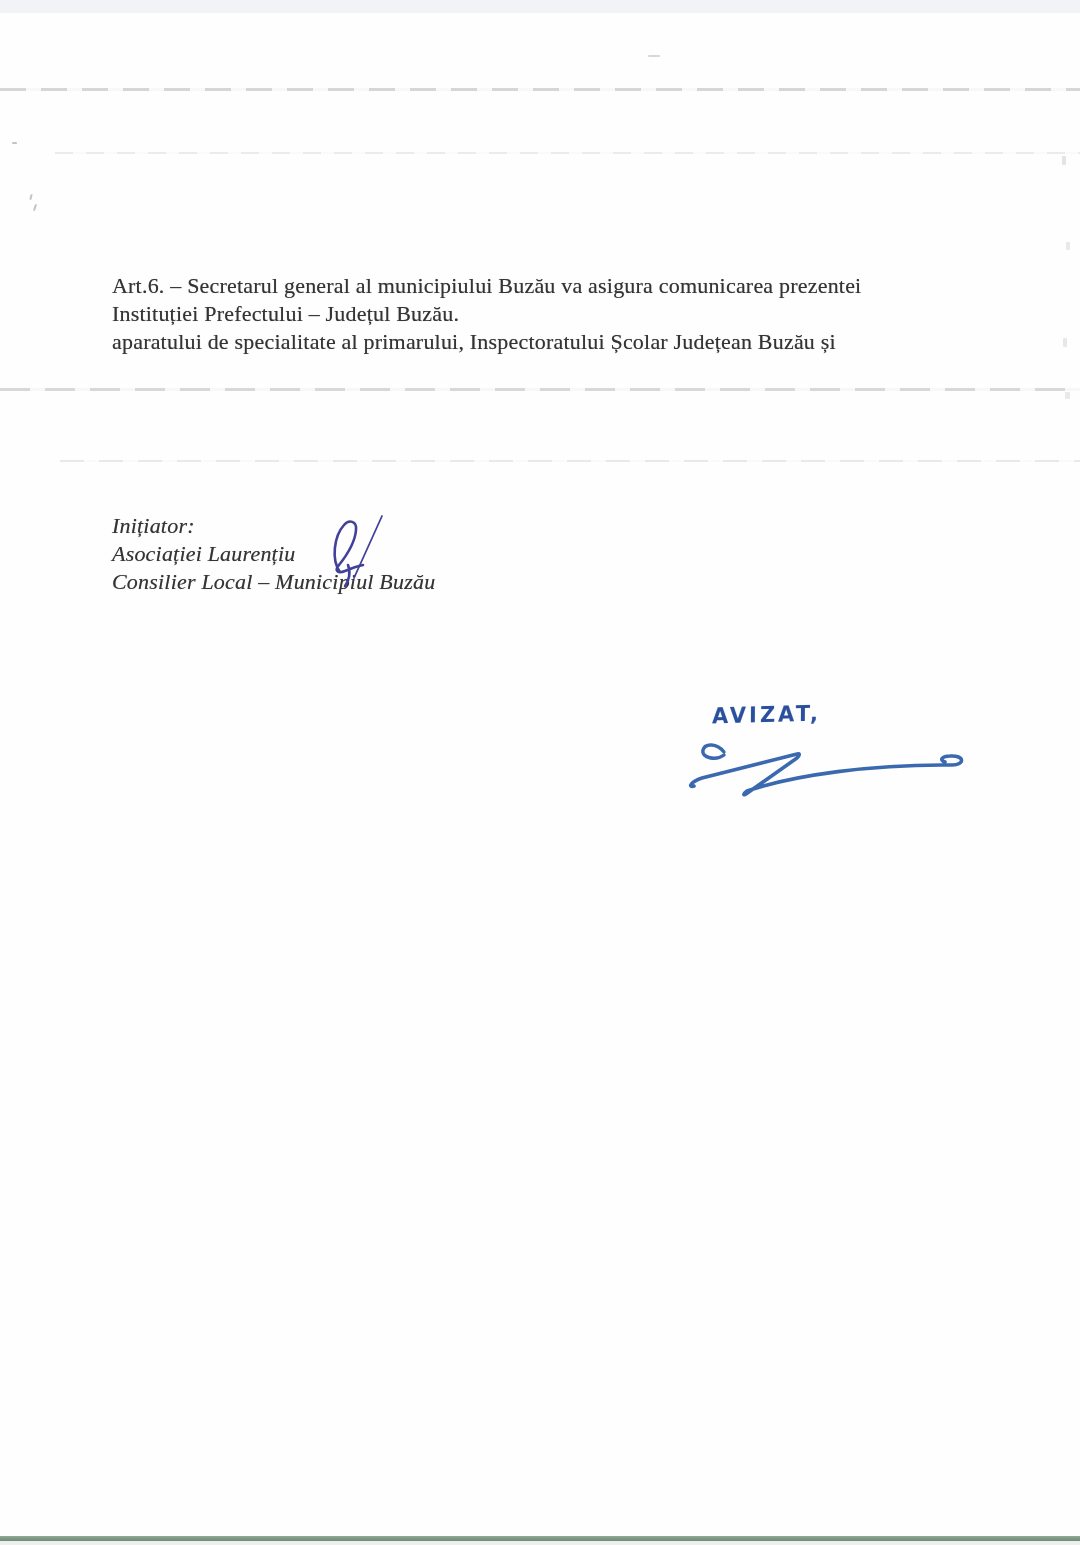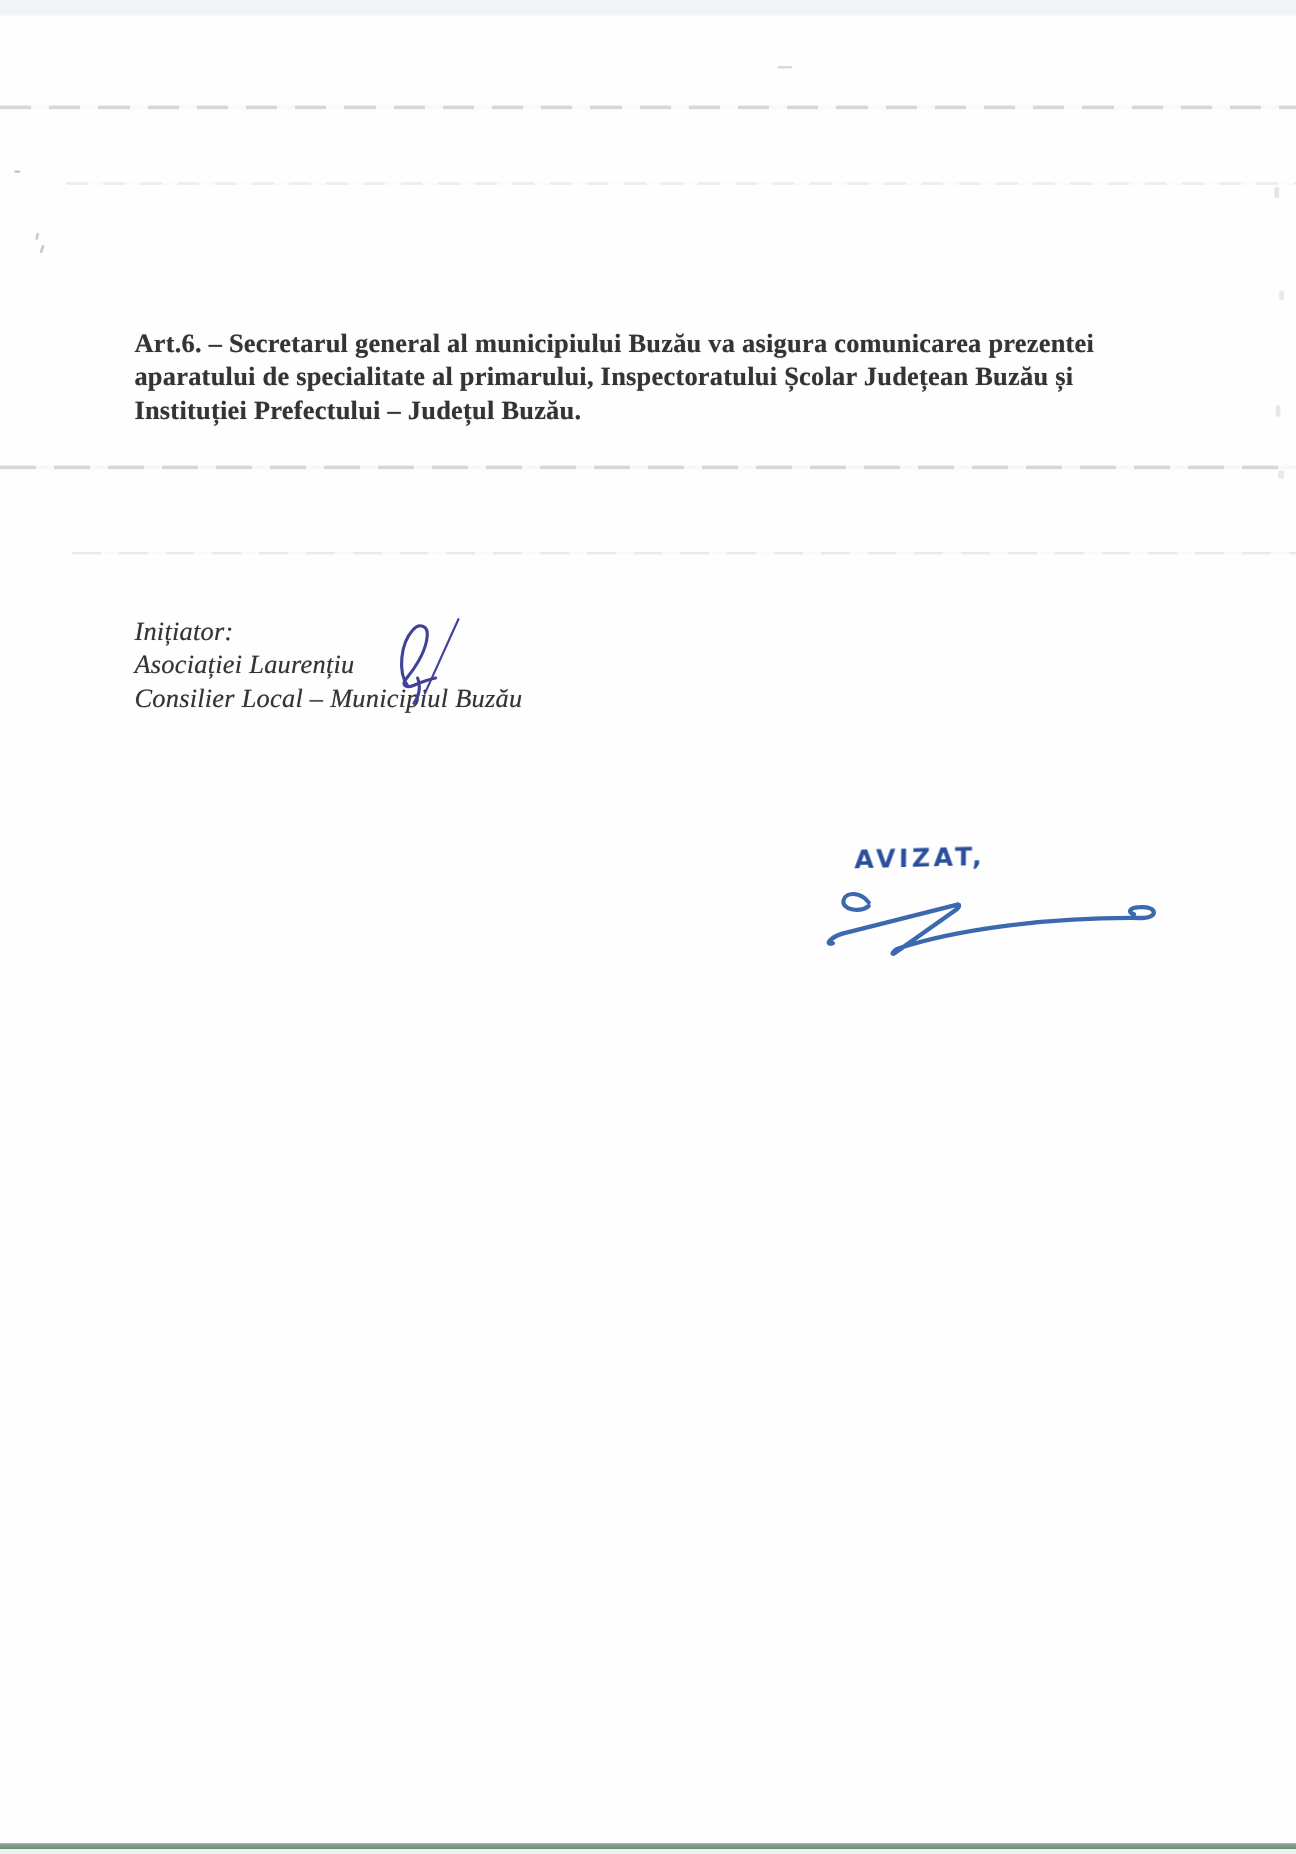--- a/index.html
+++ b/index.html
@@ -48,21 +48,21 @@
     position: absolute;
     left: 112px;
     top: 272px;
     width: 860px;
     font-size: 22px;
     line-height: 28px;
     color: #343434;
     letter-spacing: 0.2px;
     text-shadow: 0 0 0.7px rgba(52,52,52,0.55);
   }
-  .article .line { white-space: nowrap; font-weight: bold; }
+  .article .line { white-space: nowrap; }
   
   .initiator {
     position: absolute;
     left: 112px;
     top: 512px;
     font-size: 22px;
     line-height: 28px;
     color: #343434;
     letter-spacing: 0.2px;
     text-shadow: 0 0 0.7px rgba(52,52,52,0.55);
@@ -126,22 +126,22 @@
   <div class="speck" style="left:30px; top:194px; width:2px; height:6px; transform:rotate(14deg);"></div>
   <div class="speck" style="left:34px; top:204px; width:2px; height:7px; transform:rotate(18deg);"></div>
   <div class="speck" style="left:648px; top:55px; width:12px; height:2px; background:rgba(160,160,168,0.4);"></div>
   <div class="speck" style="left:1062px; top:156px; width:4px; height:9px; background:rgba(150,150,158,0.25);"></div>
   <div class="speck" style="left:1066px; top:242px; width:4px; height:8px; background:rgba(150,150,158,0.2);"></div>
   <div class="speck" style="left:1063px; top:338px; width:4px; height:9px; background:rgba(150,150,158,0.22);"></div>
   <div class="speck" style="left:1065px; top:392px; width:5px; height:7px; background:rgba(150,150,158,0.2);"></div>
 
   <div class="article">
     <div class="line">Art.6. – Secretarul general al municipiului Buzău va asigura comunicarea prezentei</div>
+    <div class="line">Instituției Prefectului – Județul Buzău.</div>
     <div class="line">aparatului de specialitate al primarului, Inspectoratului Școlar Județean Buzău și</div>
-    <div class="line">Instituției Prefectului – Județul Buzău.</div>
   </div>
 
   <div class="initiator">
     <div class="line">Inițiator:</div>
     <div class="line">Asociației Laurențiu</div>
     <div class="line">Consilier Local – Municipiul Buzău</div>
   </div>
 
   <svg class="sig-initiator" width="90" height="100" viewBox="0 0 90 100">
     <path d="M 22,64 C 13,52 16,28 26,17 C 31,11 39,13 38,22

